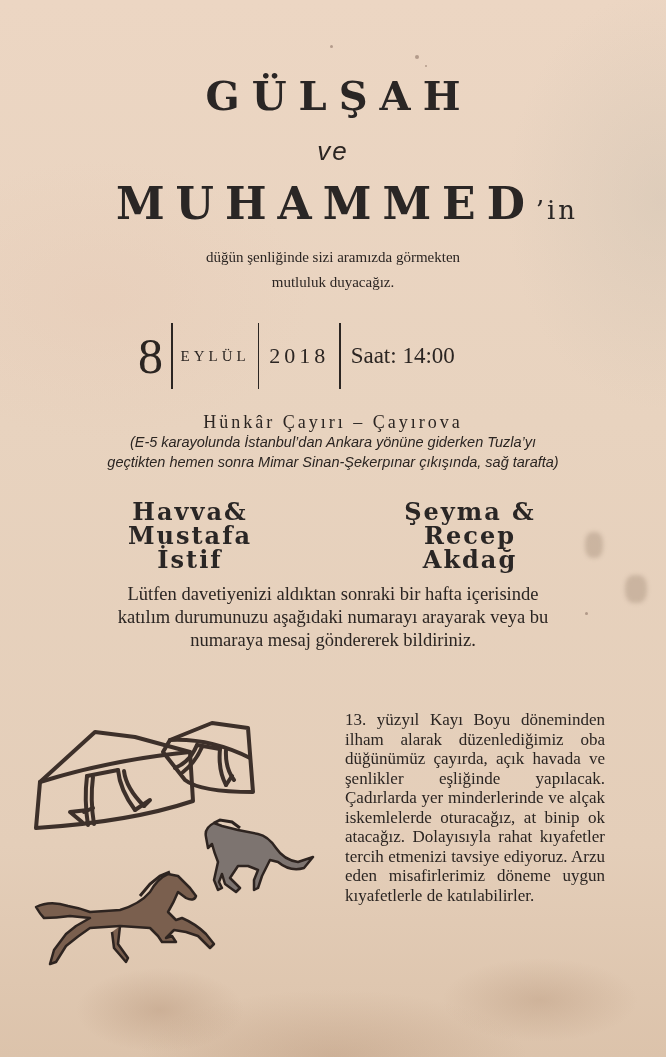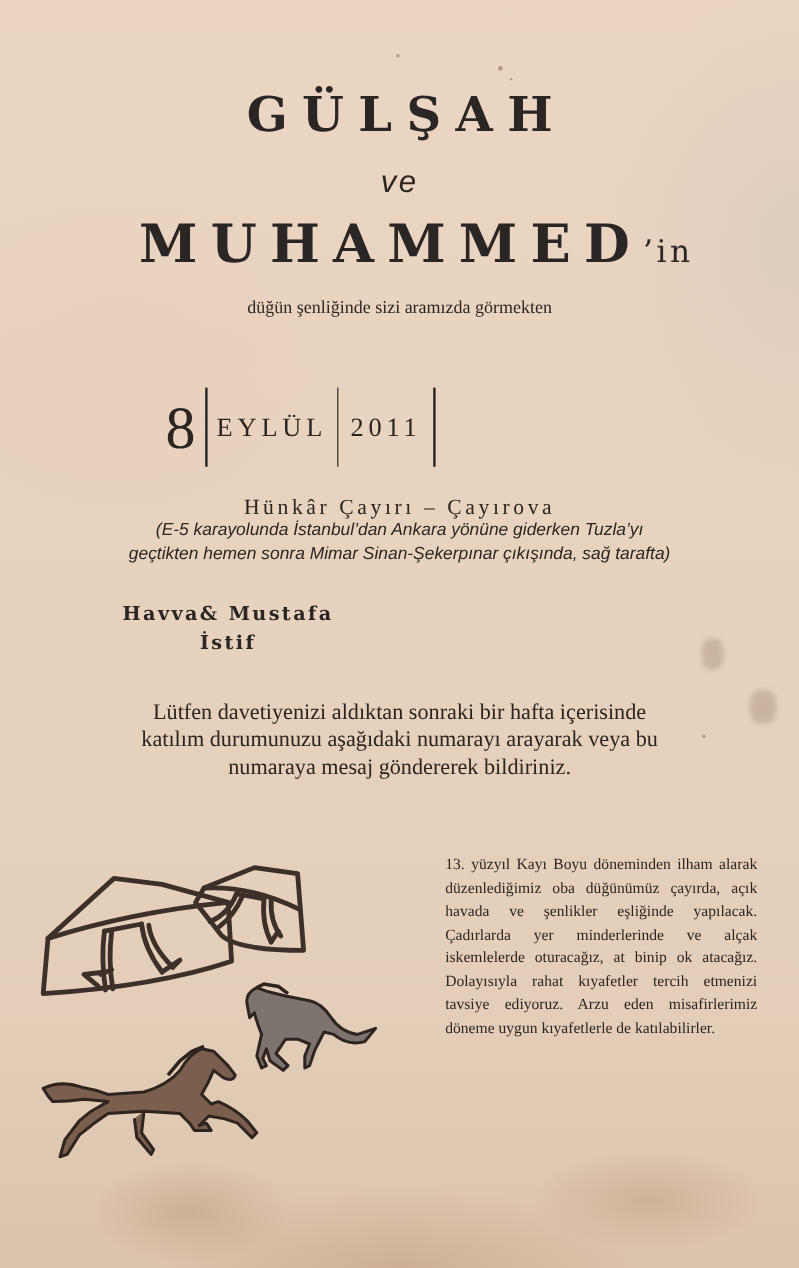--- a/index.html
+++ b/index.html
@@ -35,41 +35,41 @@
     .sub { font-family: "Liberation Serif", serif; font-size: 15px; line-height: 25px; color: #2b2522; }
     .intro { top: 245px; }
 
     .date-row {
       position: absolute; top: 320px; left: 138px;
       display: flex; align-items: center; height: 72px;
       font-family: "Liberation Serif", serif; color: #2b2522;
     }
     .date-row .day { font-size: 50px; line-height: 72px; padding-right: 8px; }
     .date-row .sep { width: 1.5px; height: 66px; background: #2b2522; }
-    .date-row .month { font-size: 22px; letter-spacing: 4px; padding: 0 8px 0 8px; }
+    .date-row .month { font-size: 15px; letter-spacing: 4px; padding: 0 8px 0 8px; }
     .date-row .year { font-size: 22px; letter-spacing: 4px; padding: 0 10px 0 10px; }
     .date-row .time { font-size: 23px; padding-left: 10px; }
 
     .place { top: 412px; font-family: "Liberation Serif", serif; font-size: 18px; letter-spacing: 3px; }
     .directions { top: 432px; font-family: "Liberation Sans", sans-serif; font-size: 14.5px; line-height: 20px; color: #2b2522; font-style: italic; }
 
     .family {
       position: absolute; top: 500px; text-align: center;
-      font-family: "DejaVu Serif", serif; font-size: 16px; line-height: 24px;
+      font-family: "DejaVu Serif", serif; font-size: 24px; line-height: 24px;
       letter-spacing: 2px; font-weight: bold; color: #2a2625;
     }
     .family.left { left: 80px; width: 220px; }
     .family.right { left: 360px; width: 220px; }
 
     .rsvp { top: 583px; font-family: "Liberation Serif", serif; font-size: 18.5px; line-height: 23px; }
 
     .story {
       position: absolute; left: 345px; top: 710px; width: 260px;
-      font-family: "Liberation Serif", serif; font-size: 13px; line-height: 19.5px;
-      text-align: justify; color: #2b2522; margin-left: 26px;
+      font-family: "Liberation Serif", serif; font-size: 17px; line-height: 19.5px;
+      text-align: justify; color: #2b2522;
     }
 
     .illus { position: absolute; left: 0; top: 700px; }
   </style>
 </head>
 <body>
 
 <div class="page">
 
   <div class="speck" style="left:330px;top:45px;width:3px;height:3px;"></div>
@@ -80,42 +80,46 @@
   <div class="stain" style="left:625px;top:575px;width:22px;height:28px;"></div>
 
   <div class="abs deco name1">GÜLŞAH</div>
   <div class="abs ve" style="font-family:Liberation Sans, sans-serif;">ve</div>
   <div class="abs deco name2">
     <span>MUHAMMED</span><span class="suffix">’in</span>
   </div>
 
   <div class="abs sub intro">
     <div>düğün şenliğinde sizi aramızda görmekten</div>
+    <div>mutluluk duyacağız.</div>
   </div>
 
   <div class="date-row">
     <span class="day">8</span>
     <span class="sep"></span>
     <span class="month">EYLÜL</span>
     <span class="sep"></span>
-    <span class="year">2011</span>
+    <span class="year">2018</span>
     <span class="sep"></span>
+    <span class="time">Saat: 14:00</span>
   </div>
 
   <div class="abs place">Hünkâr Çayırı – Çayırova</div>
   <div class="abs directions">
     <div>(E-5 karayolunda İstanbul’dan Ankara yönüne giderken Tuzla’yı</div>
     <div>geçtikten hemen sonra Mimar Sinan-Şekerpınar çıkışında, sağ tarafta)</div>
   </div>
 
   <div class="family left">
     <div>Havva&amp; Mustafa</div>
     <div>İstif</div>
   </div>
   <div class="family right">
+    <div>Şeyma &amp; Recep</div>
+    <div>Akdağ</div>
   </div>
 
   <div class="abs rsvp">
     <div>Lütfen davetiyenizi aldıktan sonraki bir hafta içerisinde</div>
     <div>katılım durumunuzu aşağıdaki numarayı arayarak veya bu</div>
     <div>numaraya mesaj göndererek bildiriniz.</div>
   </div>
 
   <div class="story">13. yüzyıl Kayı Boyu döneminden ilham alarak düzenlediğimiz oba düğünümüz çayırda, açık havada ve şenlikler eşliğinde yapılacak. Çadırlarda yer minderlerinde ve alçak iskemlelerde oturacağız, at binip ok atacağız. Dolayısıyla rahat kıyafetler tercih etmenizi tavsiye ediyoruz. Arzu eden misafirlerimiz döneme uygun kıyafetlerle de katılabilirler.</div>
 

